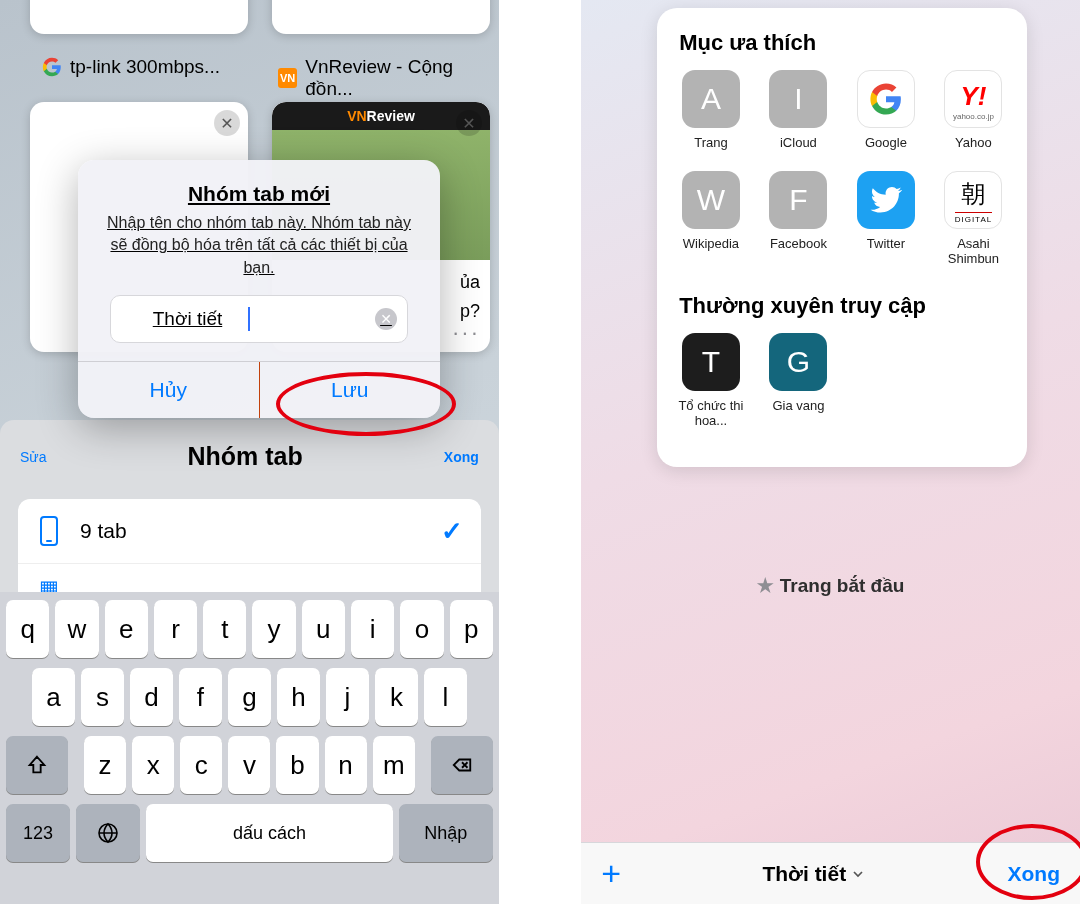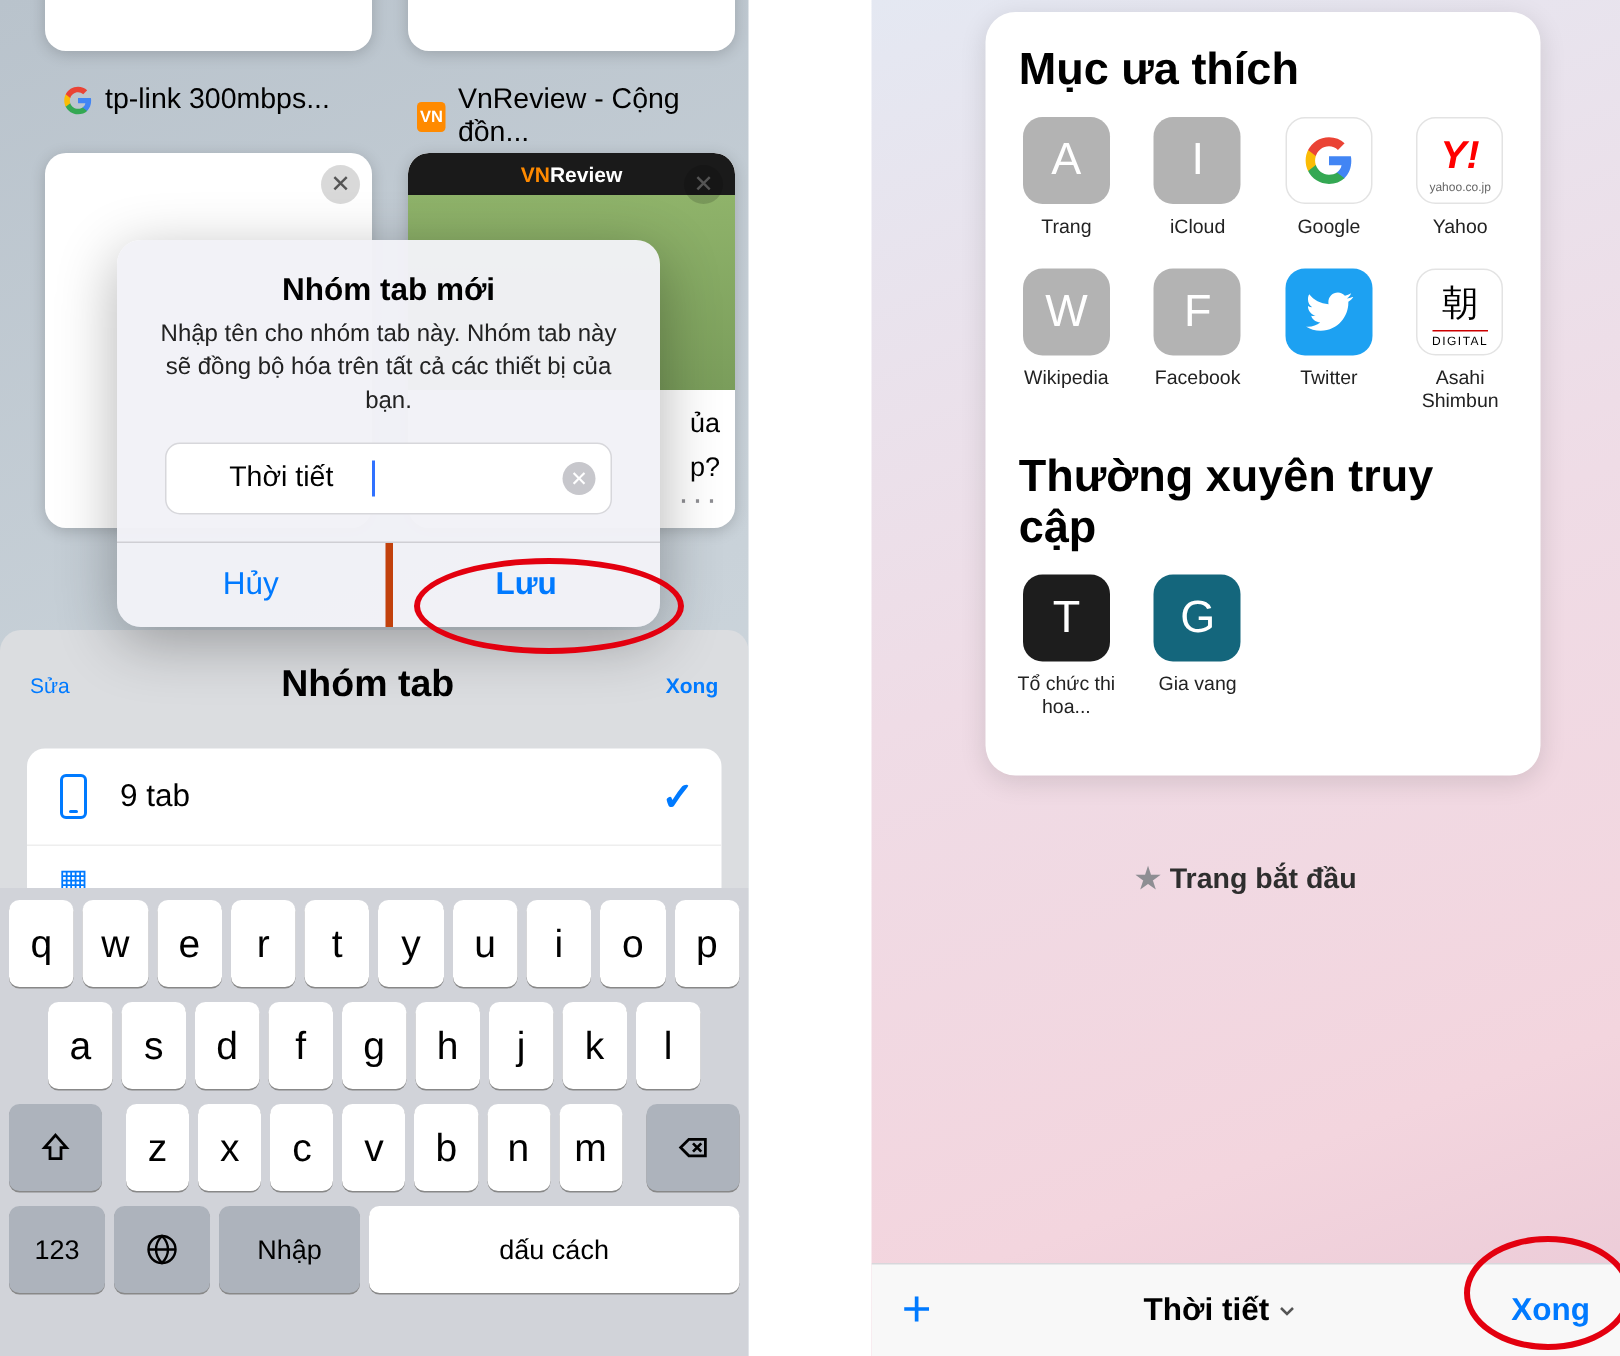--- a/index.html
+++ b/index.html
@@ -10,30 +10,30 @@
 .gap { width: 42px; height: 904px; background:#fff; }
 
 
 .tab-card { position:absolute; background:#fff; border-radius:14px; box-shadow:0 2px 10px rgba(0,0,0,.18); }
 .close-x { position:absolute; right:8px; top:8px; width:26px; height:26px; border-radius:13px; background:rgba(0,0,0,.15); display:flex; align-items:center; justify-content:center; color:#555; font-size:16px; }
 .vn-banner { position:absolute; top:0; left:0; right:0; height:28px; background:#1a1a1a; color:#fff; font-size:14px; display:flex; align-items:center; justify-content:center; border-radius:14px 14px 0 0; font-weight:bold; }
 .vn-orange { color:#ff8a00; }
 
 
 .alert { position:absolute; left:78px; top:160px; width:362px; background:rgba(242,242,247,.97); border-radius:16px; box-shadow:0 10px 40px rgba(0,0,0,.3); overflow:hidden; z-index:30; }
-.alert-body { padding:22px 20px 18px; text-align:center; }
+.alert-body { padding:22px 20px 18px; text-align:center;text-decoration:underline; }
 .alert-title { font-size:21px; font-weight:600; color:#000; margin-bottom:6px; }
 .alert-msg { font-size:16px; color:#222; line-height:1.4; }
 .alert-input-wrap { margin:16px 12px 0; background:#fff; border:1px solid #d7d7db; border-radius:10px; height:48px; display:flex; align-items:center; padding:0 10px 0 14px; }
 .alert-input { flex:1; border:none; outline:none; font-size:19px; color:#000; background:transparent; }
 .alert-caret { display:inline-block; width:2px; height:24px; background:#3071ff; margin-left:-2px; }
 .clear-btn { width:22px; height:22px; border-radius:11px; background:#c7c7cc; display:flex; align-items:center; justify-content:center; color:#fff; font-size:14px; }
 .alert-btns { display:flex; border-top:1px solid #cfcfd4; }
 .alert-btn { flex:1; height:56px; display:flex; align-items:center; justify-content:center; font-size:21px; color:#007aff; }
-.alert-btn + .alert-btn { border-left:5px solid #c2410c; font-weight:700; }
+.alert-btn + .alert-btn { border-left:1px solid #c2410c; font-weight:400; }
 
 
 .sheet { position:absolute; left:0; right:0; bottom:0; top:420px; background:#dbdde0; border-radius:14px 14px 0 0; z-index:10; }
 .sheet-hdr { display:flex; justify-content:space-between; align-items:center; padding:22px 20px 16px; }
 .sheet-hdr .l, .sheet-hdr .r { font-size:14px; color:#007aff; }
 .sheet-hdr .r { font-weight:600; }
 .sheet-hdr .t { font-size:25px; font-weight:600; color:#000; }
 .list { margin:12px 18px 0; background:#fff; border-radius:12px; }
 .row { display:flex; align-items:center; padding:16px 18px; font-size:21px; color:#000; border-bottom:1px solid #eee; }
 .row-icon { width:26px; height:32px; margin-right:18px; display:flex; align-items:center; justify-content:center; }
@@ -53,21 +53,21 @@
 .kb-row4 .key-space { flex:2.4; font-size:18px; }
 .kb-row4 .key-enter { background:#adb3bc; font-size:18px; flex:0 0 94px; }
 .kb-row4 .key-123 { flex:0 0 64px; }
 .kb-row4 .key-globe { flex:0 0 64px; }
 
 
 .hl { position:absolute; border:4px solid #e3000f; border-radius:50%; pointer-events:none; z-index:100; }
 
 
 .start-card { position:absolute; left:76px; top:8px; width:370px; background:#fff; border-radius:20px; padding:22px 0 8px; box-shadow:0 4px 18px rgba(0,0,0,.12); }
-.section-title { font-size:30px; font-weight:700; color:#000; padding:0 22px 14px; }
+.section-title { font-size:22px; font-weight:700; color:#000; padding:0 22px 14px; }
 .fav-grid { display:flex; flex-wrap:wrap; padding:0 10px; }
 .fav { width:25%; display:flex; flex-direction:column; align-items:center; margin-bottom:20px; }
 .fav-ic { width:58px; height:58px; border-radius:13px; display:flex; align-items:center; justify-content:center; font-size:30px; font-weight:400; color:#fff; margin-bottom:8px; }
 .fav-label { font-size:13px; color:#222; text-align:center; line-height:1.15; max-width:80px; }
 .gray { background:#b3b3b3; }
 .white { background:#fff; border:1px solid #e3e3e3; }
 .tw { background:#1da1f2; }
 .dark { background:#1d1d1d; }
 .teal { background:#14667c; }
 
@@ -209,22 +209,22 @@
       </div>
     </div>
     <div class="kb-row kb-row4">
       <div class="key key-fn key-123">123</div>
       <div class="key key-fn key-globe">
         <svg viewBox="0 0 24 24" width="24" height="24" fill="none" stroke="#000" stroke-width="1.6">
             <circle cx="12" cy="12" r="9"></circle>
             <path d="M3 12h18M12 3c2.5 2.5 4 5.5 4 9s-1.5 6.5-4 9c-2.5-2.5-4-5.5-4-9s1.5-6.5 4-9z"></path>
           </svg>
       </div>
+      <div class="key key-space">dấu cách</div>
       <div class="key key-enter">Nhập</div>
-      <div class="key key-space">dấu cách</div>
     </div>
   </div>
 </div>
 
 <div class="gap"></div>
 
 <div class="phone phone-right">
 
   <div class="start-card">
     <div class="section-title">Mục ưa thích</div>

